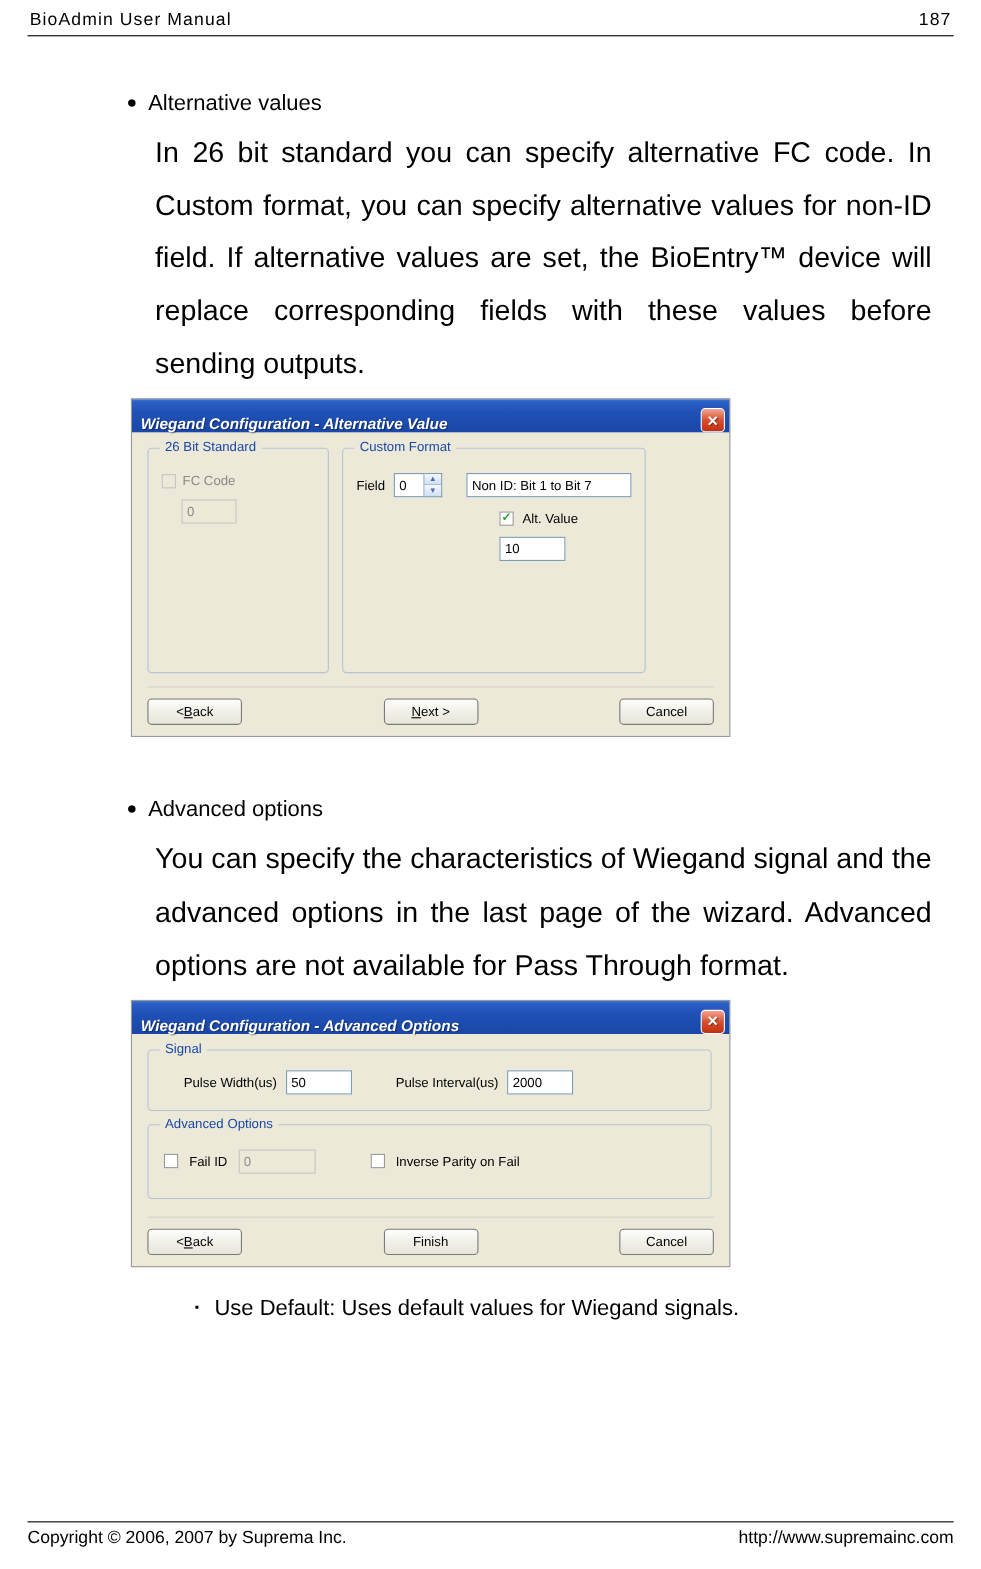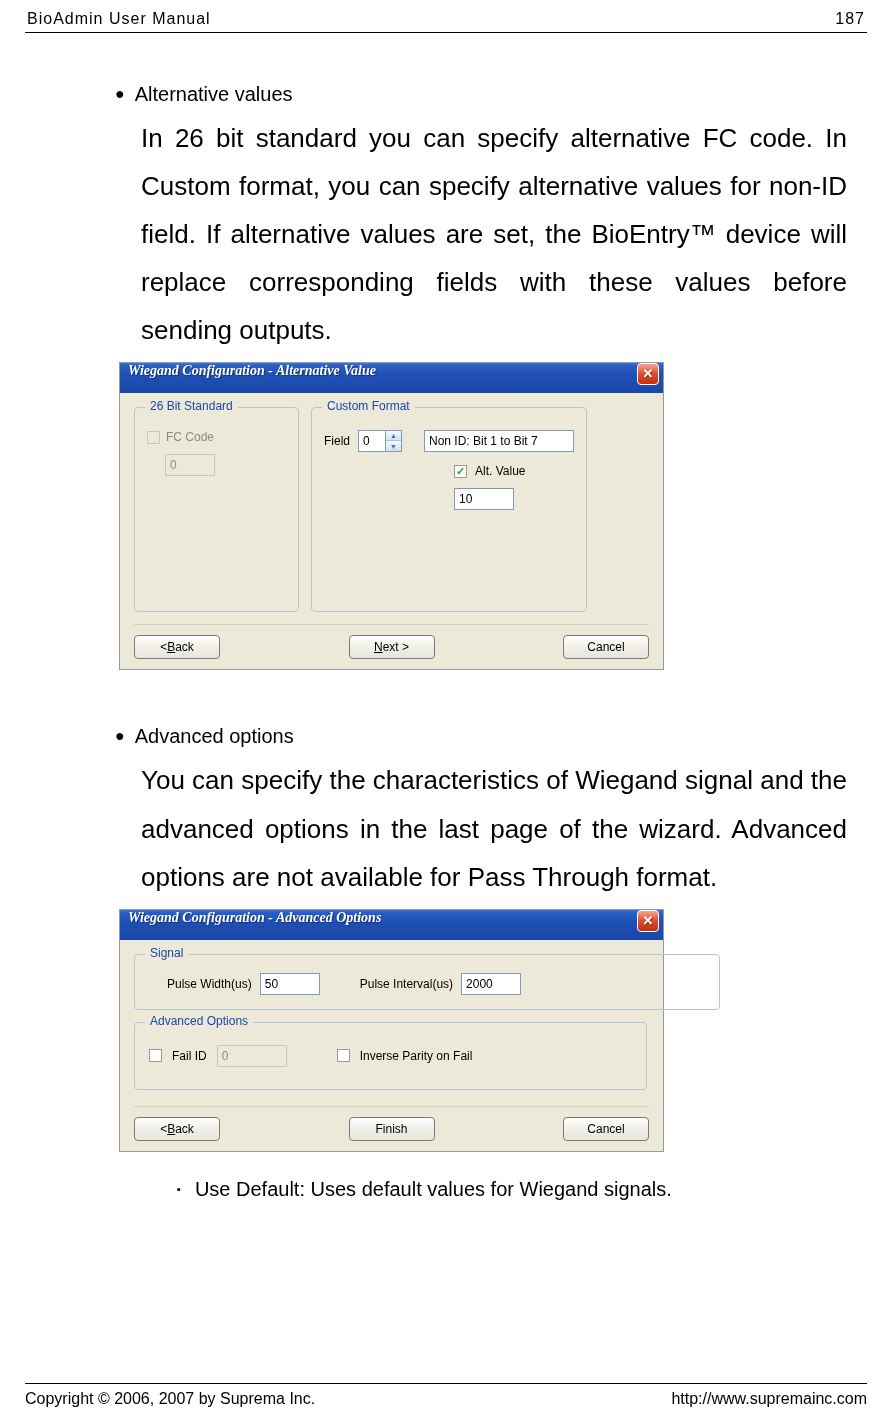--- a/index.html
+++ b/index.html
@@ -53,28 +53,27 @@
     border: 1px solid #9a9a9a;
     width: 545px;
     font-family: Tahoma, Arial, sans-serif;
     font-size: 12px;
     background: #ece9d8;
   }
   .titlebar {
     background: linear-gradient(to bottom,#3b77dd 0%,#2b5fc4 8%,#1f50b5 40%,#1a47a8 100%);
     height: 30px;
     display: flex;
-    align-items: flex-start;
+    align-items: flex-end;
     padding: 0 4px 0 8px;
     color: #fff;
     font-weight: bold;
     font-style: italic;
     font-size: 14px;
     text-shadow: 1px 1px 1px rgba(0,0,0,0.4);
-    font-family: Liberation Serif, serif;
   }
   .titlebar-text { flex: 1; }
   .close-btn {
     width: 22px; height: 22px;
     background: linear-gradient(to bottom,#f5a492,#d84f2f 50%,#c3300f);
     border: 1px solid #fff;
     border-radius: 4px;
     color: #fff;
     display: flex; align-items: center; justify-content: center;
     font-weight: bold;
@@ -176,21 +175,21 @@
     background: linear-gradient(#ffffff,#f2f1ea 45%,#e8e6d9);
     font-size: 12px;
     display: inline-flex;
     align-items: center;
     justify-content: center;
     font-family: Tahoma, Arial, sans-serif;
   }
   .underline-ch { text-decoration: underline; }
 
   .gb-signal {
-    width: 586px;
+    width: 513px;
     padding: 18px 14px 14px 14px;
     margin-bottom: 12px;
   }
   .gb-adv {
     width: 513px;
     padding: 22px 14px 22px 14px;
   }
   .sig-row1 { margin-bottom: 12px; }
   .sig-row2 { display:flex; align-items:center; gap:8px; padding-left:18px;}
   .sig-label { font-size:12px; }

